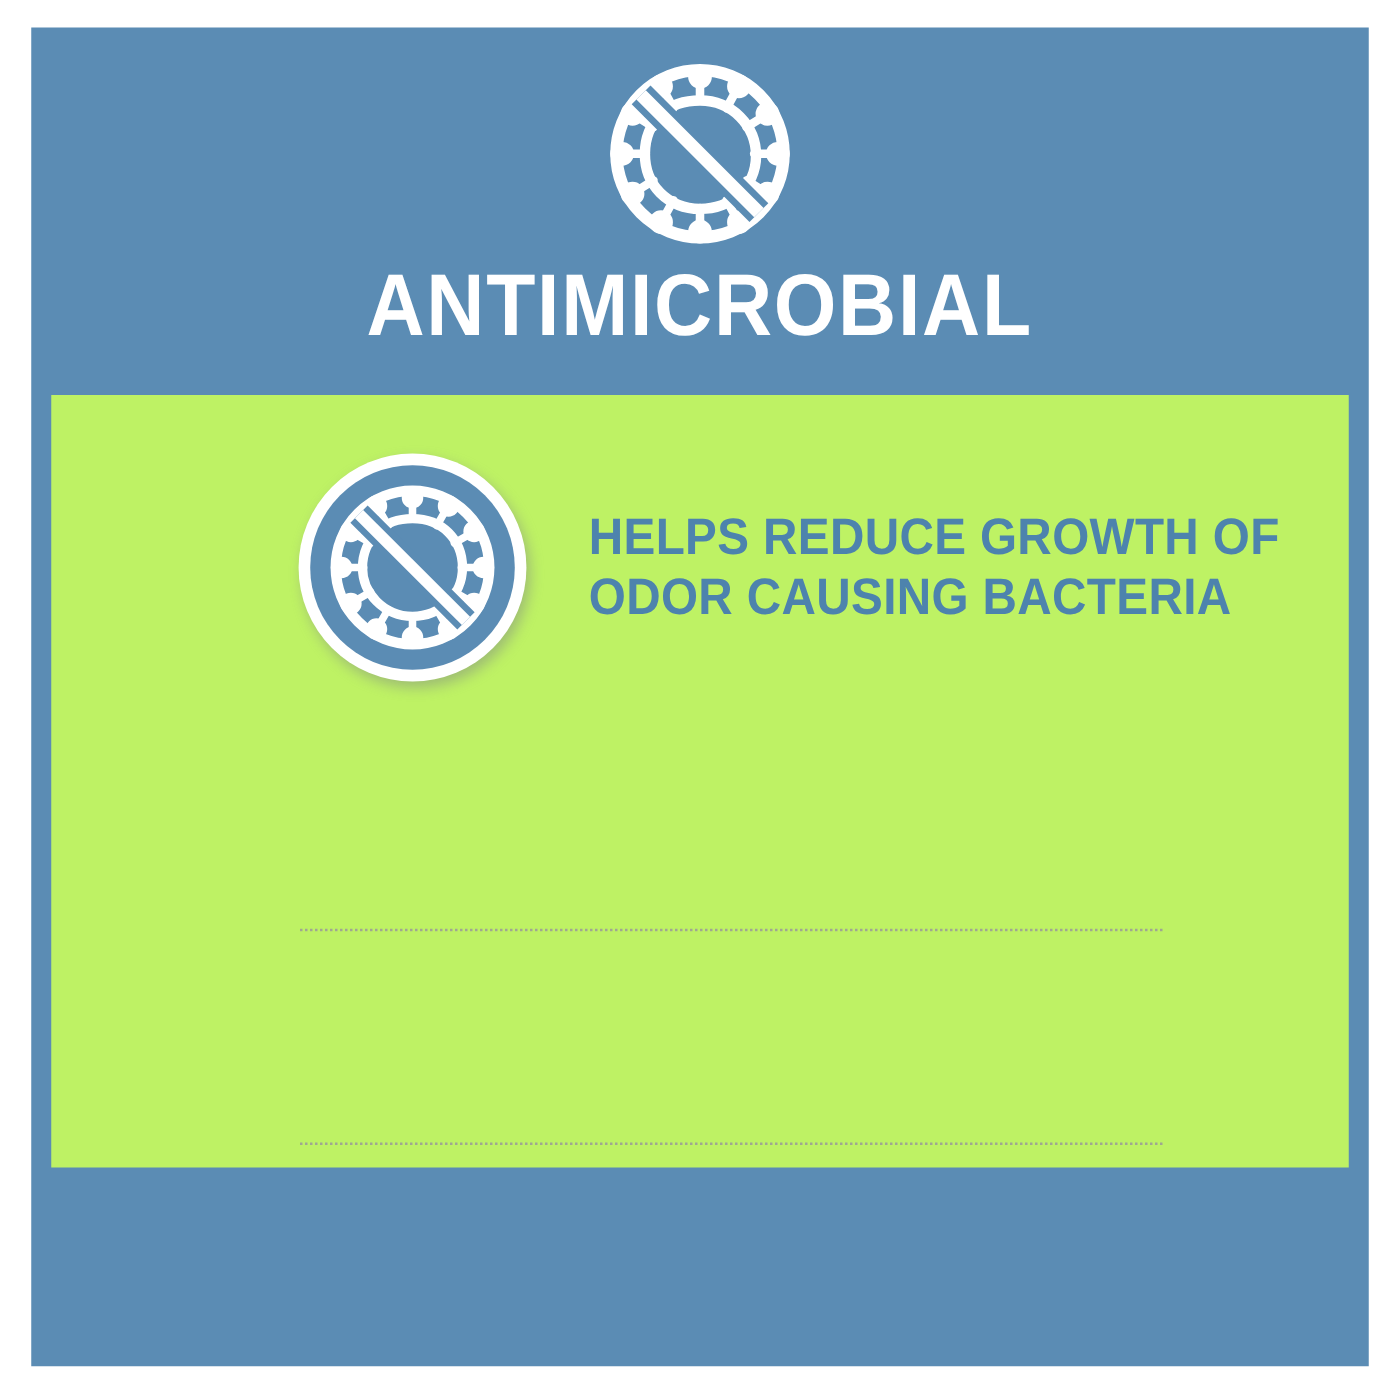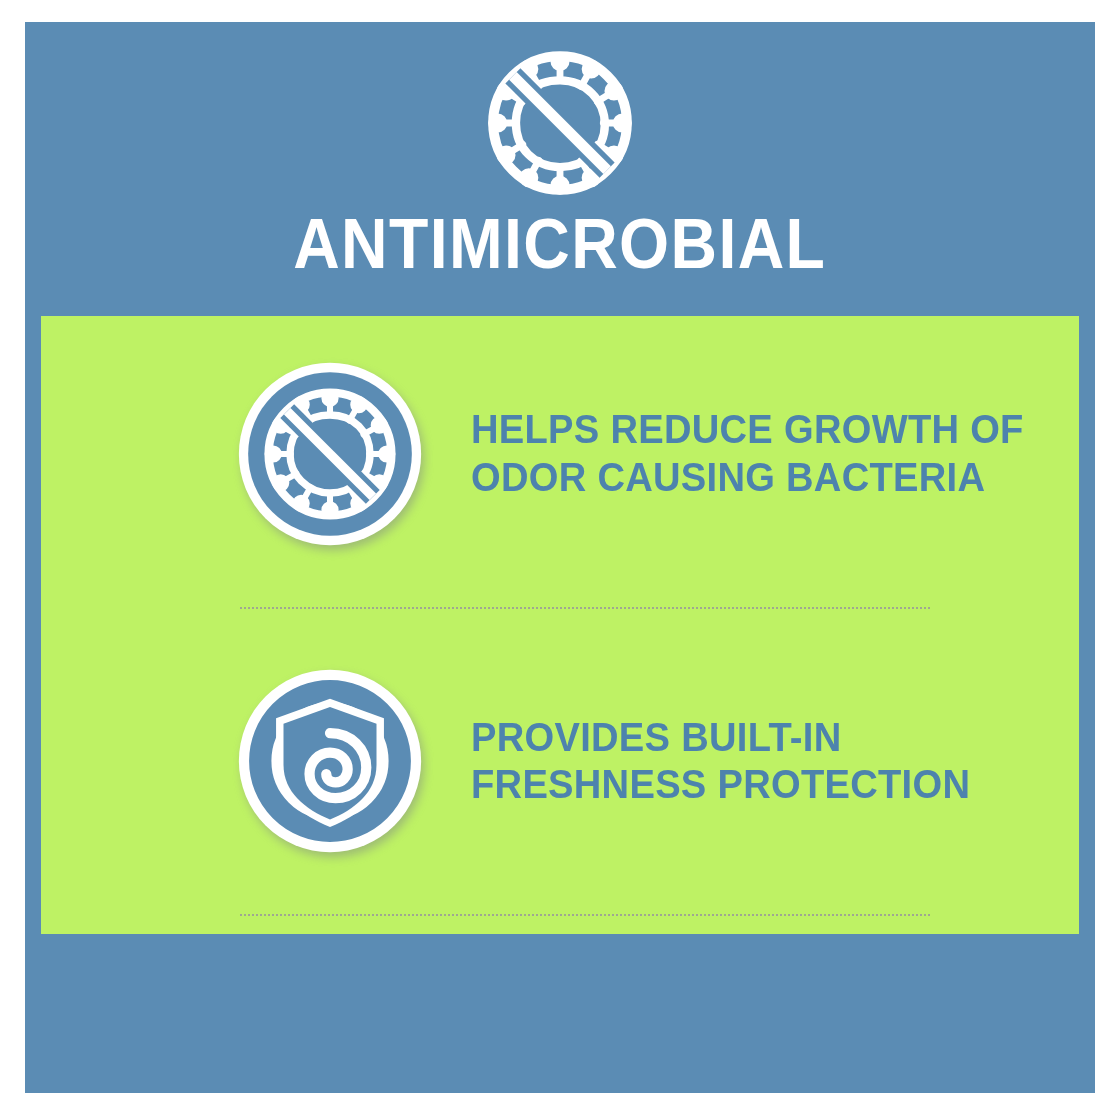--- a/index.html
+++ b/index.html
@@ -252,47 +252,20 @@
             </svg>
           </div>
           <div class="feature-text">
             <span class="line">HELPS REDUCE GROWTH OF</span>
             <span class="line">ODOR CAUSING BACTERIA</span>
           </div>
         </div>
 
         <div class="divider"></div>
 
-        <div class="feature-row">
-          <div class="icon-wrap">
-            <svg viewBox="0 0 200 200" aria-hidden="true">
-              <circle cx="100" cy="100" r="98" fill="#ffffff"></circle>
-
-              <circle cx="100" cy="100" r="75" fill="none" stroke="#5b8cb4" stroke-width="24"></circle>
-
-              <path d="M100 33 L158 54 L158 104 C158 138 131 158 100 171
-                       C69 158 42 138 42 104 L42 54 Z" fill="#ffffff"></path>
-              <path d="M100 42 L150 60 L150 104 C150 134 126 152 100 163
-                       C74 152 50 134 50 104 L50 60 Z" fill="#5b8cb4"></path>
-
-              <path d="M100 70
-                       C 123 70 139 87 139 107
-                       C 139 126 124 140 106 140
-                       C 90 140 78 128 78 114
-                       C 78 101 88 91 100 91
-                       C 111 91 119 99 119 109
-                       C 119 117 113 123 106 123
-                       C 100 123 96 119 96 114" fill="none" stroke="#ffffff" stroke-width="11" stroke-linecap="round"></path>
-            </svg>
-          </div>
-          <div class="feature-text">
-            <span class="line">PROVIDES BUILT-IN</span>
-            <span class="line">FRESHNESS PROTECTION</span>
-          </div>
-        </div>
 
         <div class="divider"></div>
 
 
       </div>
     </div>
 
   </div>
 </div>
 

